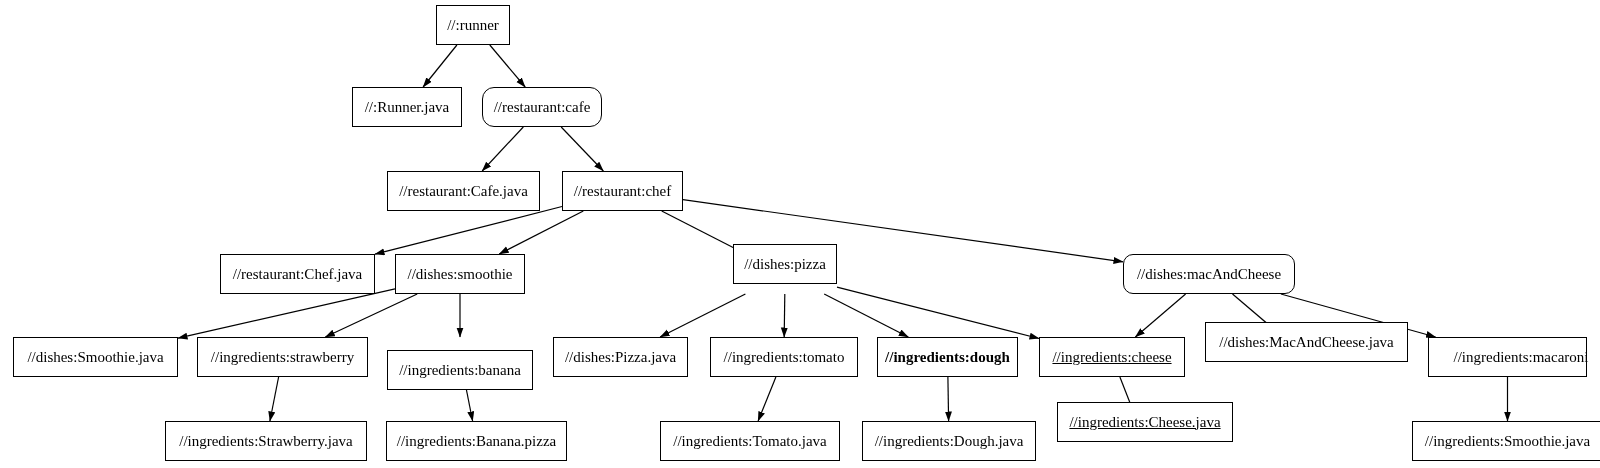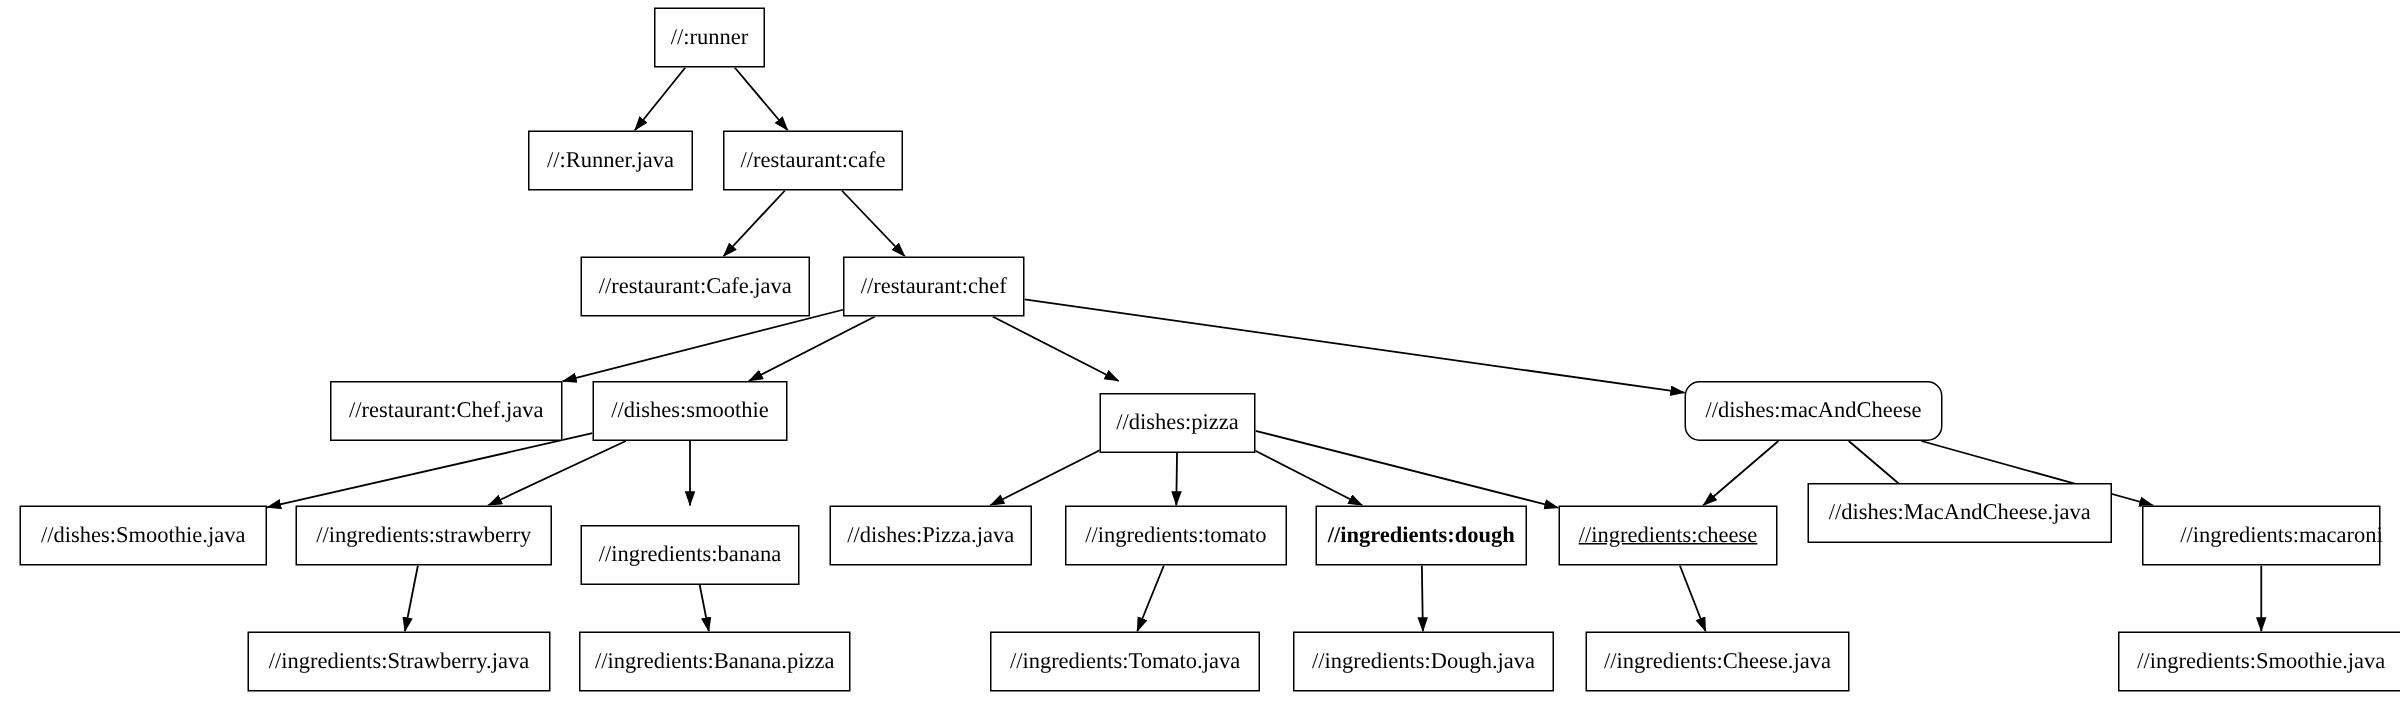--- a/index.html
+++ b/index.html
@@ -70,36 +70,36 @@
         <line x1="1270.9" y1="294.0" x2="1425.6" y2="337.0" stroke="#000000" stroke-width="1.2" marker-end="url(#arrowhead)"></line>
         <line x1="765.9" y1="377.0" x2="748.1" y2="421.0" stroke="#000000" stroke-width="1.2" marker-end="url(#arrowhead)"></line>
         <line x1="937.9" y1="377.0" x2="938.6" y2="421.0" stroke="#000000" stroke-width="1.2" marker-end="url(#arrowhead)"></line>
         <line x1="1109.9" y1="377.0" x2="1127.1" y2="421.0" stroke="#000000" stroke-width="1.2" marker-end="url(#arrowhead)"></line>
         <line x1="1497.5" y1="377.0" x2="1497.5" y2="421.0" stroke="#000000" stroke-width="1.2" marker-end="url(#arrowhead)"></line>
       </g>
   </svg>
   <div id="node-layer">
       <div class="node" style="left: 426px; top: 5px; width: 74px; height: 40px;">//:runner</div>
       <div class="node" style="left: 342px; top: 87px; width: 110px; height: 40px;">//:Runner.java</div>
-      <div class="node" style="left: 472px; top: 87px; width: 120px; height: 40px;">//restaurant:cafe</div>
+      <div class="node" style="left: 472px; top: 87px; width: 120px; height: 40px; border-radius: 12px;">//restaurant:cafe</div>
       <div class="node" style="left: 377px; top: 171px; width: 153px; height: 40px;">//restaurant:Cafe.java</div>
       <div class="node" style="left: 552px; top: 171px; width: 121px; height: 40px;">//restaurant:chef</div>
       <div class="node" style="left: 210px; top: 254px; width: 155px; height: 40px;">//restaurant:Chef.java</div>
       <div class="node" style="left: 385px; top: 254px; width: 130px; height: 40px;">//dishes:smoothie</div>
-      <div class="node" style="left: 723px; top: 262px; width: 104px; height: 40px;">//dishes:pizza</div>
+      <div class="node" style="left: 723px; top: 244px; width: 104px; height: 40px;">//dishes:pizza</div>
       <div class="node" style="left: 1113px; top: 254px; width: 172px; height: 40px; border-radius: 10px;">//dishes:macAndCheese</div>
       <div class="node" style="left: 3px; top: 337px; width: 165px; height: 40px;">//dishes:Smoothie.java</div>
       <div class="node" style="left: 187px; top: 337px; width: 171px; height: 40px;">//ingredients:strawberry</div>
       <div class="node" style="left: 377px; top: 350px; width: 146px; height: 40px;">//ingredients:banana</div>
       <div class="node" style="left: 543px; top: 337px; width: 135px; height: 40px;">//dishes:Pizza.java</div>
       <div class="node" style="left: 700px; top: 337px; width: 148px; height: 40px;">//ingredients:tomato</div>
       <div class="node" style="left: 867px; top: 337px; width: 141px; height: 40px; font-weight: bold;">//ingredients:dough</div>
       <div class="node" style="left: 1029px; top: 337px; width: 146px; height: 40px; text-decoration: underline;">//ingredients:cheese</div>
       <div class="node" style="left: 1195px; top: 322px; width: 203px; height: 40px;">//dishes:MacAndCheese.java</div>
       <div class="node" style="left: 1418px; top: 337px; width: 159px; height: 40px; padding-left: 27px;">//ingredients:macaroni</div>
       <div class="node" style="left: 155px; top: 421px; width: 202px; height: 40px;">//ingredients:Strawberry.java</div>
       <div class="node" style="left: 376px; top: 421px; width: 181px; height: 40px;">//ingredients:Banana.pizza</div>
       <div class="node" style="left: 650px; top: 421px; width: 180px; height: 40px;">//ingredients:Tomato.java</div>
       <div class="node" style="left: 852px; top: 421px; width: 174px; height: 40px;">//ingredients:Dough.java</div>
-      <div class="node" style="left: 1047px; top: 421px; width: 176px; height: 40px;">//ingredients:Cheese.java</div>
+      <div class="node" style="left: 1047px; top: 402px; width: 176px; height: 40px; text-decoration: underline;">//ingredients:Cheese.java</div>
       <div class="node" style="left: 1402px; top: 421px; width: 191px; height: 40px;">//ingredients:Smoothie.java</div>
     </div>
 </div>
 
 </body></html>

